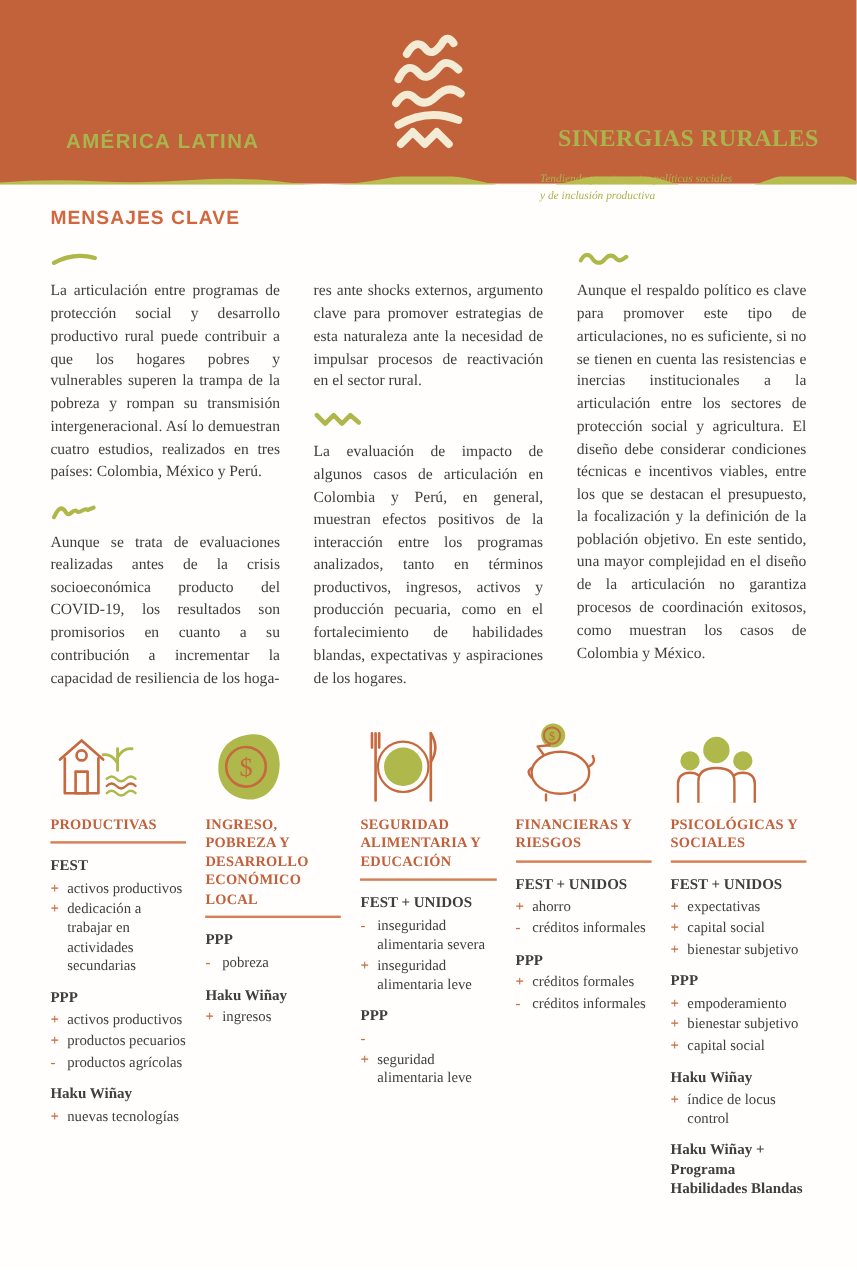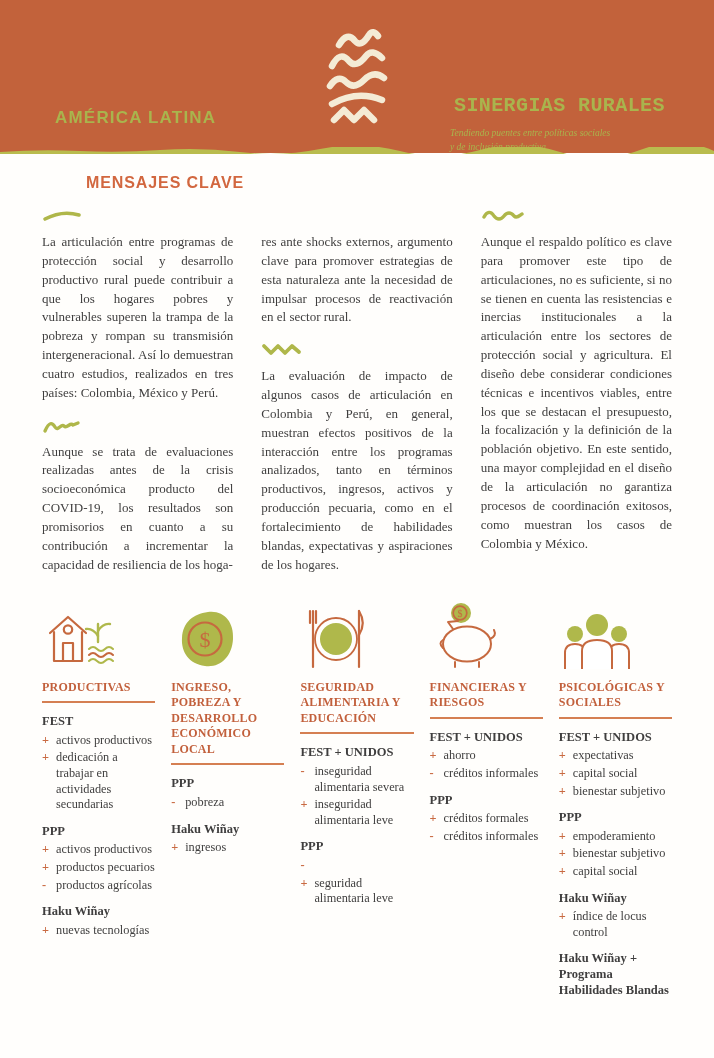--- a/index.html
+++ b/index.html
@@ -24,41 +24,41 @@
   
   .header{position:relative;height:153px;background:var(--header-bg);}
   .brand-left{
     position:absolute;left:43px;top:96px;margin:12px;
     font-family:"Liberation Sans",sans-serif;font-weight:bold;font-size:17px;
     letter-spacing:1.2px;color:var(--brand-green);
   }
   .logo{position:absolute;left:50%;top:26px;transform:translateX(-50%);}
   .brand-right{position:absolute;left:450px;top:90px;}
   .brand-right h1{
-    margin:4px;font-family:Liberation Mono, monospace;font-weight:bold;
+    margin:15px;font-family:Liberation Serif, serif;font-weight:bold;
     font-size:20px;letter-spacing:.4px;color:var(--brand-green);
   }
   .tagline{
     margin-top:9px;font-style:italic;font-size:9.5px;line-height:1.5;
     color:var(--brand-green);
   }
   .edge{position:absolute;left:0;bottom:-1px;display:block;}
   
   .band{background:var(--band-bg);height:54px;padding:11px 42px 0;}
   .band-title{
     margin:0;font-size:16.5px;line-height:1.4;color:var(--cream);
     max-width:640px;
   }
   
   .main{padding:0 42px;}
   .section-heading{
     font-family:"Liberation Sans",sans-serif;font-weight:bold;
     color:var(--heading-orange);margin:0;
   }
-  .km-heading{font-size:16px;letter-spacing:.9px;margin-top:21px;margin-left:44px;}
+  .km-heading{font-size:16px;letter-spacing:.9px;margin-top:21px;}
   .res-heading{font-size:15.5px;letter-spacing:.5px;margin-top:20px;}
   
   .km-grid{display:grid;grid-template-columns:repeat(3,1fr);column-gap:28px;margin-top:13px;}
   .km-col p{
     font-size:13px;line-height:1.45;text-align:justify;margin:0 0 14px;
     hyphens:auto;-webkit-hyphens:auto;
   }
   .squiggle{height:20px;margin:2px 0 6px;}
   .squiggle svg{display:block;}
   .spacer{height:28px;margin:0;}

